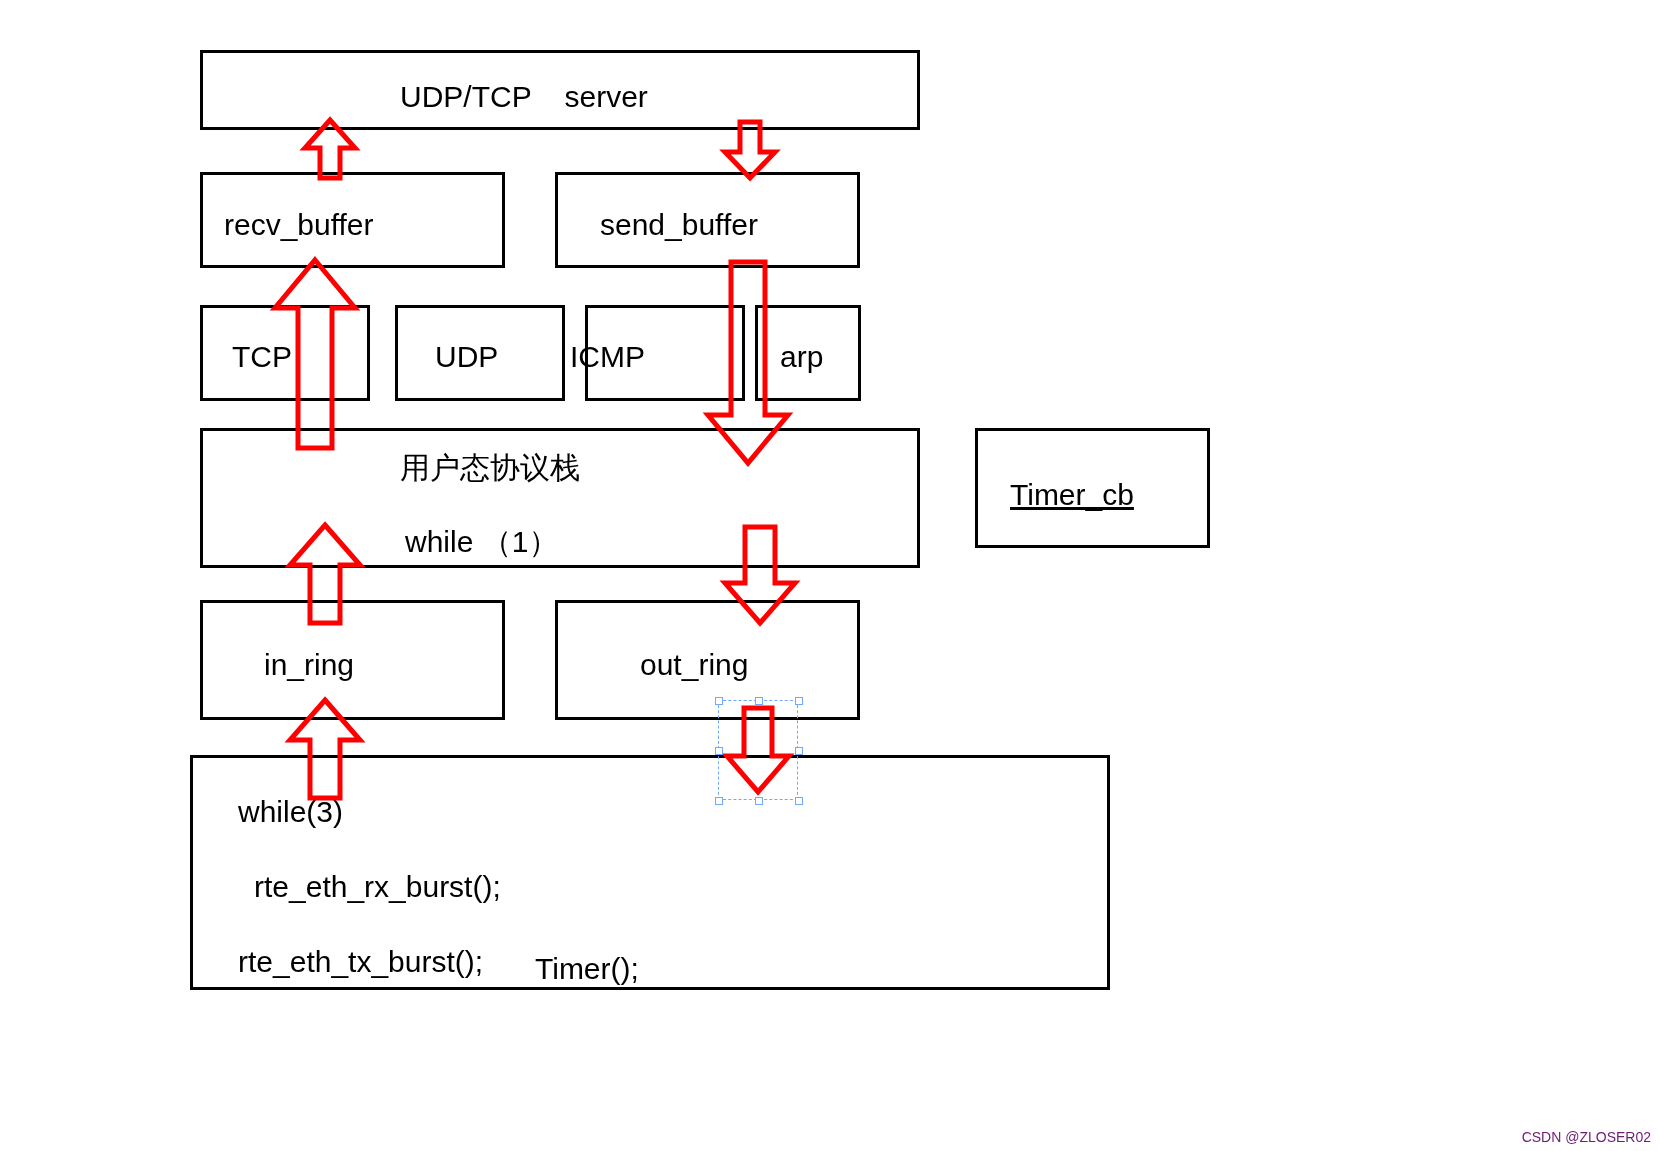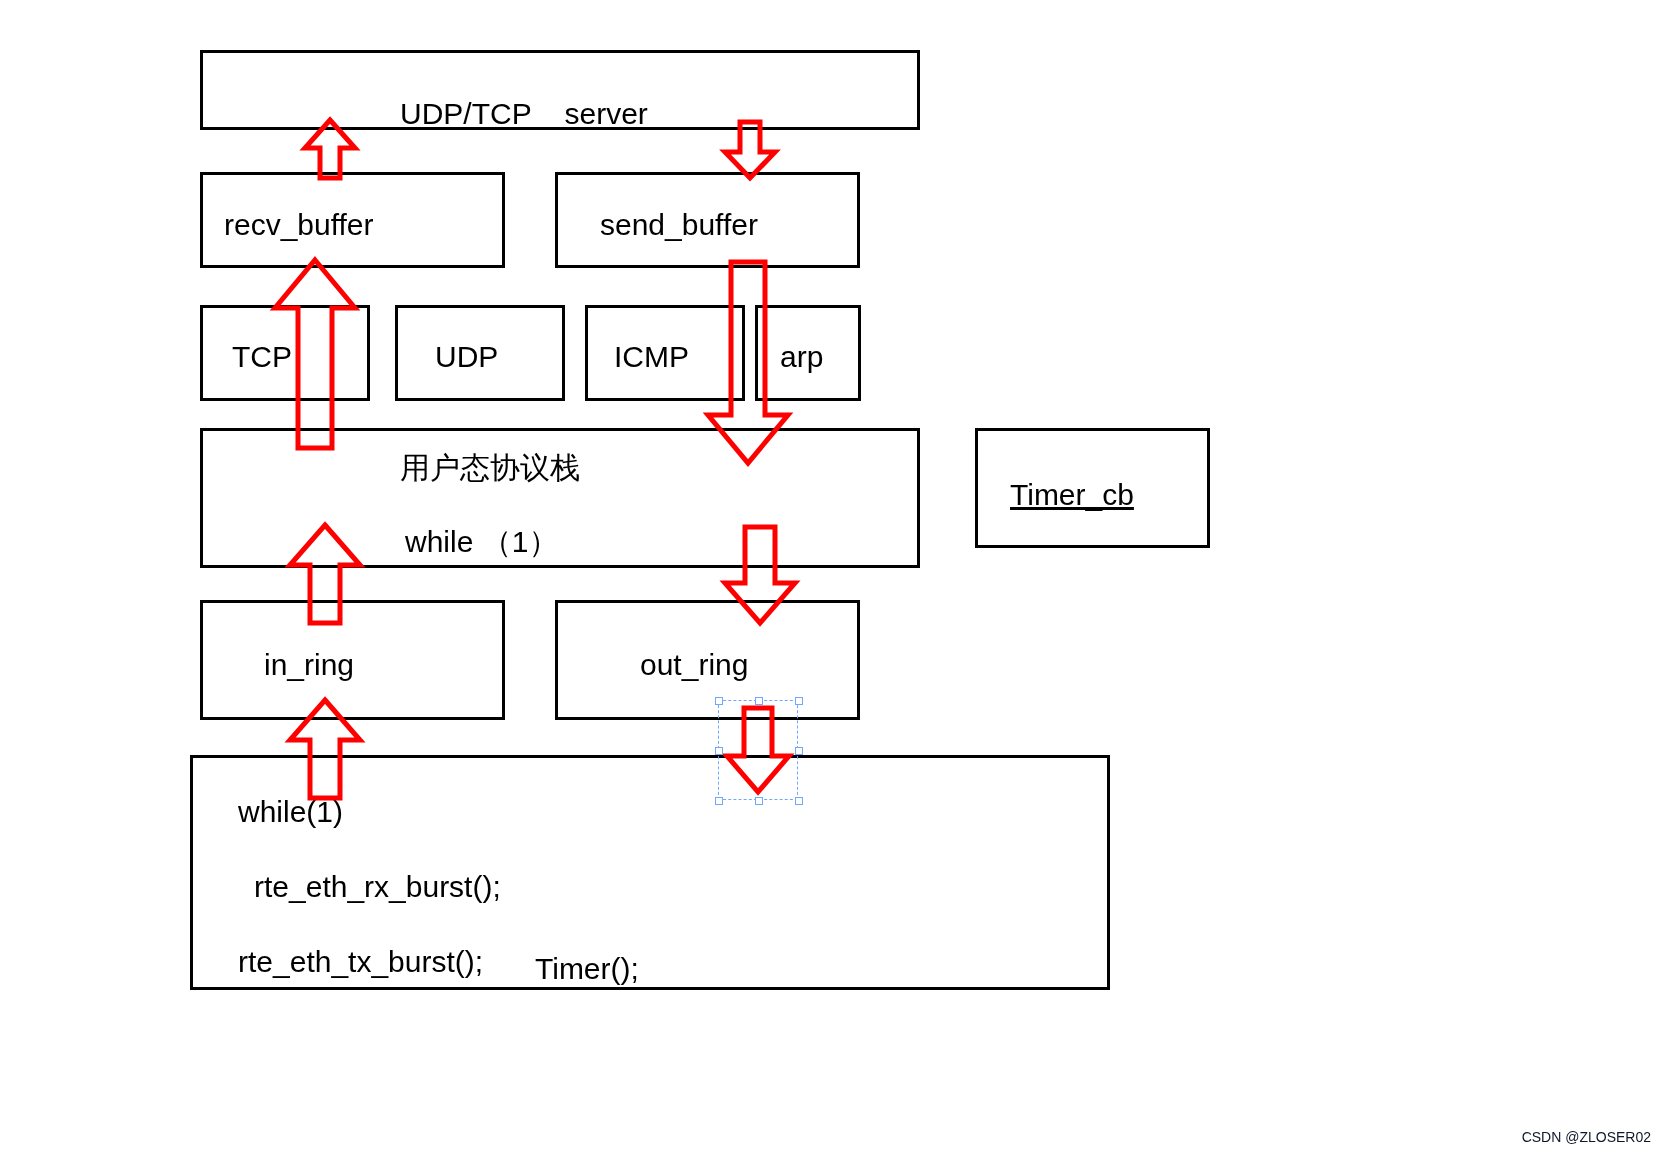--- a/index.html
+++ b/index.html
@@ -20,67 +20,67 @@
   }
   .label {
     position: absolute;
     white-space: pre;
   }
   .watermark {
     position: absolute;
     right: 8px;
     bottom: 6px;
     font-size: 14px;
-    color: #0f172a;
+    color: #701a75;
     font-family: Arial, sans-serif;
   }
   svg.arrow {
     position: absolute;
     overflow: visible;
   }
 </style>
 </head>
 <body>
 
 <div class="box" style="left:200px; top:50px; width:720px; height:80px;"></div>
-<div class="label" style="left:400px; top:80px;margin-top:17px;">UDP/TCP    server</div>
+<div class="label" style="left:400px; top:80px;">UDP/TCP    server</div>
 
 <div class="box" style="left:200px; top:172px; width:305px; height:96px;"></div>
 <div class="label" style="left:224px; top:208px;">recv_buffer</div>
 
 <div class="box" style="left:555px; top:172px; width:305px; height:96px;"></div>
 <div class="label" style="left:600px; top:208px;">send_buffer</div>
 
 <div class="box" style="left:200px; top:305px; width:170px; height:96px;"></div>
 <div class="label" style="left:232px; top:340px;">TCP</div>
 
 <div class="box" style="left:395px; top:305px; width:170px; height:96px;"></div>
 <div class="label" style="left:435px; top:340px;">UDP</div>
 
 <div class="box" style="left:585px; top:305px; width:160px; height:96px;"></div>
-<div class="label" style="left:614px; top:340px;">ICMP</div>
+<div class="label" style="left:570px; top:340px;">ICMP</div>
 
 <div class="box" style="left:755px; top:305px; width:106px; height:96px;"></div>
 <div class="label" style="left:780px; top:340px;">arp</div>
 
 <div class="box" style="left:200px; top:428px; width:720px; height:140px;"></div>
 <div class="label" style="left:400px; top:448px;">用户态协议栈</div>
 <div class="label" style="left:405px; top:522px;">while （1）</div>
 
 <div class="box" style="left:975px; top:428px; width:235px; height:120px;"></div>
 <div class="label" style="left:1010px; top:478px;text-decoration:underline;">Timer_cb</div>
 
 <div class="box" style="left:200px; top:600px; width:305px; height:120px;"></div>
 <div class="label" style="left:240px; top:648px;margin-left:24px;">in_ring</div>
 
 <div class="box" style="left:555px; top:600px; width:305px; height:120px;"></div>
 <div class="label" style="left:640px; top:648px;">out_ring</div>
 
 <div class="box" style="left:190px; top:755px; width:920px; height:235px;"></div>
-<div class="label" style="left:238px; top:795px;">while(1)</div>
+<div class="label" style="left:238px; top:795px;">while(3)</div>
 <div class="label" style="left:246px; top:870px;margin-left:8px;">rte_eth_rx_burst();</div>
 <div class="label" style="left:238px; top:945px;">rte_eth_tx_burst();</div>
 <div class="label" style="left:535px; top:952px;">Timer();</div>
 
 <svg class="arrow" style="left:300px; top:120px; width:60px; height:60px;">
   <polygon points="30,0 55,28 40,28 40,58 20,58 20,28 5,28" fill="none" stroke="#ff0000" stroke-width="5"></polygon>
 </svg>
 
 <svg class="arrow" style="left:270px; top:260px; width:90px; height:190px;">
   <polygon points="45,0 85,48 62,48 62,188 28,188 28,48 5,48" fill="none" stroke="#ff0000" stroke-width="5"></polygon>

